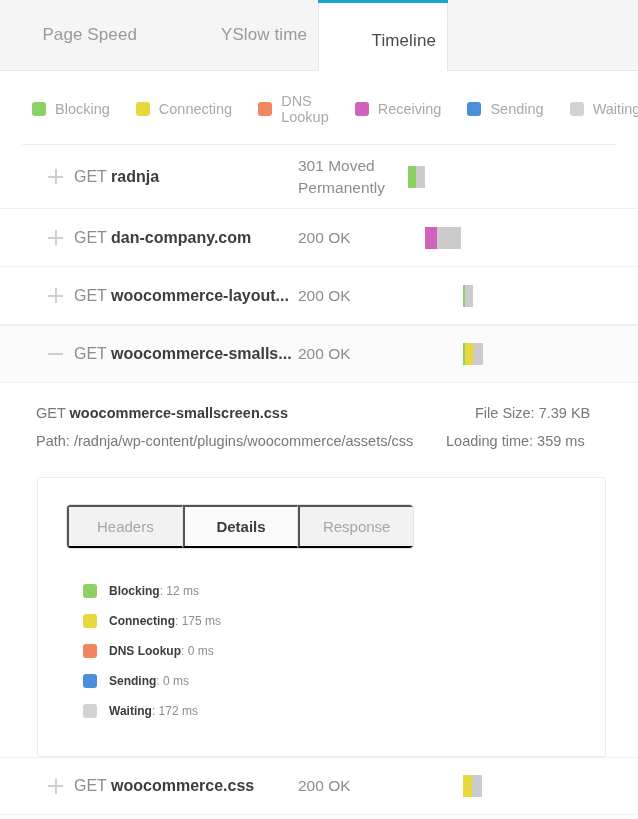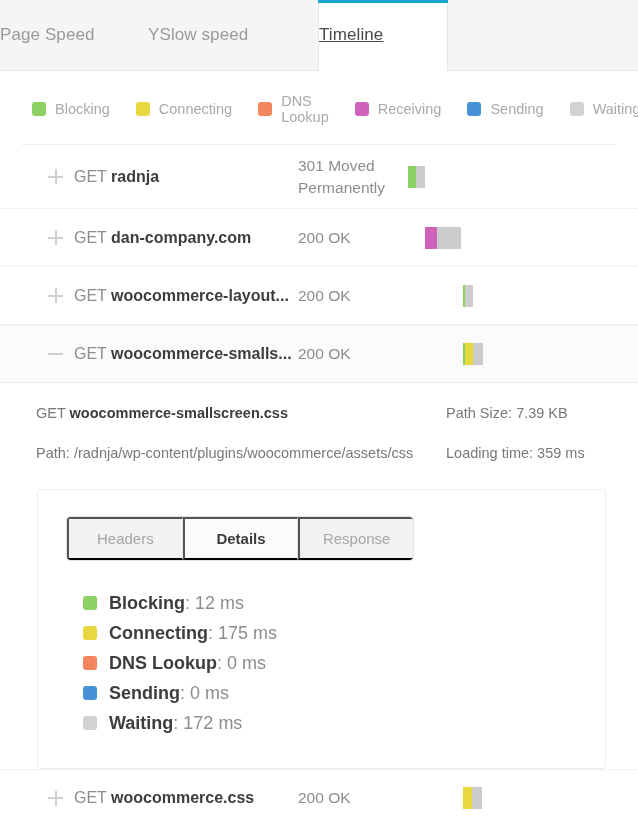--- a/index.html
+++ b/index.html
@@ -19,33 +19,33 @@
     height: 71px;
     background: #f5f5f5;
     border-bottom: 1px solid #e6e6e6;
     display: flex;
     align-items: stretch;
   }
   .tab {
     position: relative;
     display: flex;
     align-items: center;
-    justify-content: flex-start;
+    justify-content: flex-end;
     font-size: 17px;
     color: #9a9a9a;
     letter-spacing: .1px;
     cursor: pointer;
     background: transparent;
     border: none;
     font-family: inherit;
-    padding: 0;
+    padding: 11px;
   }
   .tab.t1 { width: 148px; }
   .tab.t2 { width: 170px; }
-  .tab.t3 { width: 130px; text-decoration: underline; }
+  .tab.t3 { width: 130px; }
   .tab.active {
     background: #ffffff;
     color: #4a4a4a;
     border-left: 1px solid #e6e6e6;
     border-right: 1px solid #e6e6e6;
     margin-bottom: -1px;
     padding-bottom: 1px;
   }
   .tab.active::before {
     content: "";
@@ -151,21 +151,21 @@
   }
   .detail-meta {
     display: flex;
     font-size: 14.5px;
     color: #787878;
     padding: 0 10px 0 14px;
     line-height: 28px;
   }
   .meta-left { width: 410px; }
   .meta-right { flex: 1; }
-  .meta-row-1 { margin-bottom: 12px; }
+  .meta-row-1 { margin-bottom: 0px; gap: 29px; }
   .detail-meta b { color: #3d3d3d; }
 
   .detail-panel {
     margin: 22px 10px 0 15px;
     background: #ffffff;
     border: 1px solid #ededed;
     border-radius: 3px;
     padding: 26px 0 30px 0;
     min-height: 280px;
   }
@@ -204,39 +204,39 @@
     align-items: center;
     height: 30px;
   }
   .timing-swatch {
     width: 14px; height: 14px;
     border-radius: 3px;
     margin-right: 12px;
     flex: none;
   }
   .timing-text {
-    font-size: 18px;
+    font-size: 12px;
     color: #8d8d8d;
   }
   .timing-text b { color: #3d3d3d; font-weight: bold; }
 
   
   .row.clipped { border-top: 1px solid #f0f0f0; }
 </style>
 </head>
 <body>
 
 <div class="page">
 
   <div class="tabbar">
     <button class="tab t1">
       <span>Page Speed</span>
     </button>
     <button class="tab t2">
-      <span>YSlow speed</span>
+      <span>YSlow time</span>
     </button>
     <button class="tab t3 active">
       <span>Timeline</span>
     </button>
   </div>
 
   <div class="legend" id="legend">
       <div class="legend-item">
         <span class="swatch" style="background:#8dd063"></span>
         <span class="legend-label">Blocking</span>
@@ -306,21 +306,21 @@
           <span class="bar" style="left:55px">
             <span class="seg" style="width:2px;background:#8dd063"></span>
             <span class="seg" style="width:8px;background:#e8d840"></span>
             <span class="seg" style="width:10px;background:#cccccc"></span>
           </span>
         </span>
       </div>
       <div class="detail">
         <div class="detail-meta meta-row-1">
           <span class="meta-left"><span>GET</span> <b>woocommerce-smallscreen.css</b></span>
-          <span class="meta-right"><span>Path Size:</span> <span>7.39 KB</span></span>
+          <span class="meta-right"><span>File Size:</span> <span>7.39 KB</span></span>
         </div>
         <div class="detail-meta">
           <span class="meta-left"><span>Path:</span> <span>/radnja/wp-content/plugins/woocommerce/assets/css</span></span>
           <span class="meta-right"><span>Loading time:</span> <span>359 ms</span></span>
         </div>
         <div class="detail-panel">
           <div class="seg-tabs">
             <button class="seg-tab"><span>Headers</span></button>
             <button class="seg-tab active"><span>Details</span></button>
             <button class="seg-tab"><span>Response</span></button>

